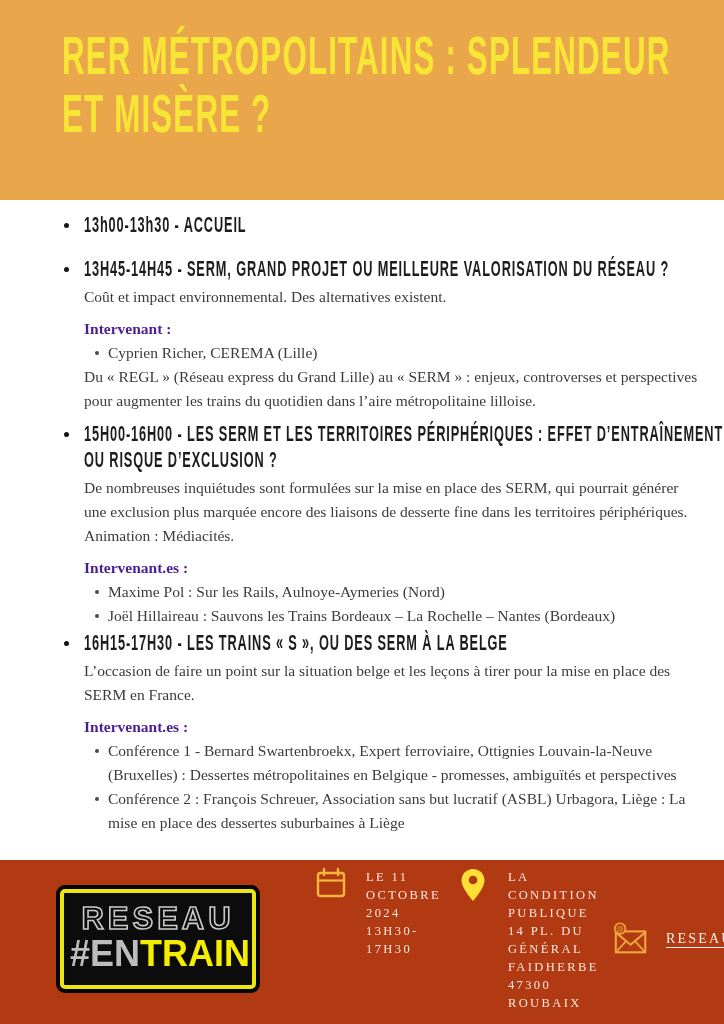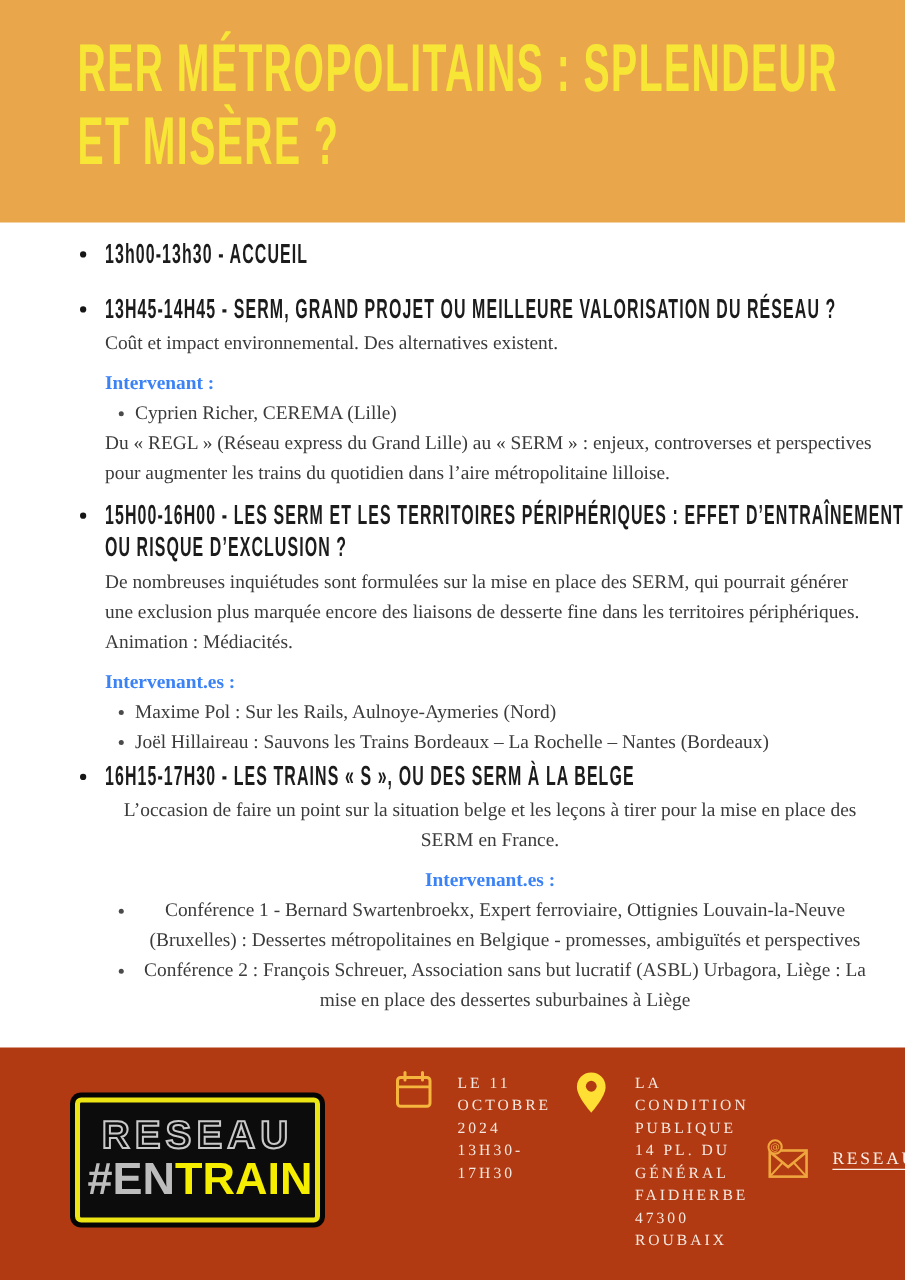--- a/index.html
+++ b/index.html
@@ -4,54 +4,54 @@
 <style>
   html,body{margin:0;padding:0;background:#ffffff;}
   .page{
     width:724px;height:1024px;overflow:hidden;position:relative;
     font-family:"Liberation Serif","DejaVu Serif",serif;
     display:flex;flex-direction:column;background:#ffffff;
   }
 
   
   .header{
-    height:178px;flex:none;background:#E9A64B;
+    height:200px;flex:none;background:#E9A64B;
     box-sizing:border-box;padding:26px 24px 0 62px;
   }
   .title-line{
     font-family:"Liberation Sans","DejaVu Sans",sans-serif;
     font-weight:700;font-size:54px;line-height:58px;
     letter-spacing:2px;color:#F8E636;
     white-space:nowrap;transform:scaleX(0.58);transform-origin:0 0;
   }
 
   
   .content{
     flex:none;height:660px;box-sizing:border-box;
     padding:12px 24px 4px 62px;overflow:hidden;
   }
   .session{margin:0;}
   .session.s2{margin-top:18px;}
   .session.s3{margin-top:8px;}
-  .session.s4{margin-top:2px;text-align:center;}
+  .session.s4{margin-top:2px;}
   .srow{display:flex;align-items:flex-start;}
   .dot{
     flex:none;width:5px;height:5px;border-radius:50%;
     background:#161616;margin:11px 15px 0 2px;
   }
   .h-wrap{min-width:0;}
   .h-line{
     font-family:"Liberation Sans","DejaVu Sans",sans-serif;
     font-weight:700;font-size:22px;line-height:26px;
     letter-spacing:1.5px;color:#1c1c1c;
     white-space:nowrap;transform:scaleX(0.58);transform-origin:0 0;
   }
   .sbody{padding-left:22px;color:#3b3b3b;font-size:15.5px;line-height:24px;}
   .desc{margin:3px 0 0 0;max-width:622px;}
-  .label{margin:8px 0 0 0;font-weight:700;color:#3b82f6;}
+  .label{margin:8px 0 0 0;font-weight:700;color:#4c1d95;}
   .speakers{list-style:none;margin:0;padding:0 0 0 11px;max-width:616px;}
   .speakers li{position:relative;padding-left:13px;}
   .speakers li::before{
     content:"";position:absolute;left:0;top:10px;
     width:4px;height:4px;border-radius:50%;background:#4a4a4a;
   }
   .note{margin:0;max-width:622px;}
 
   
   .footer{

